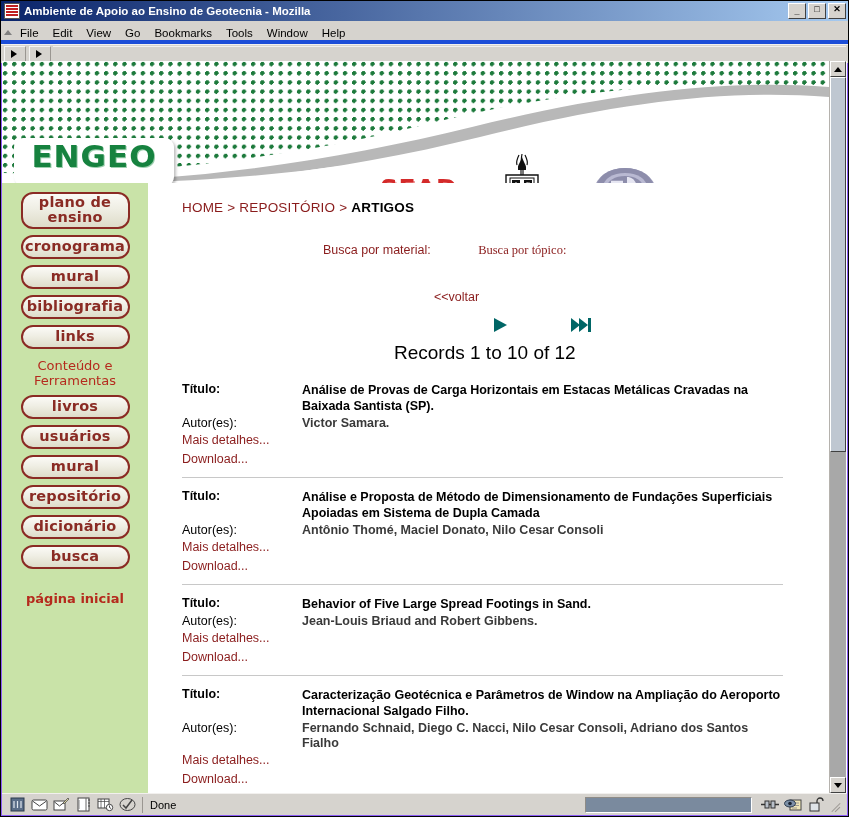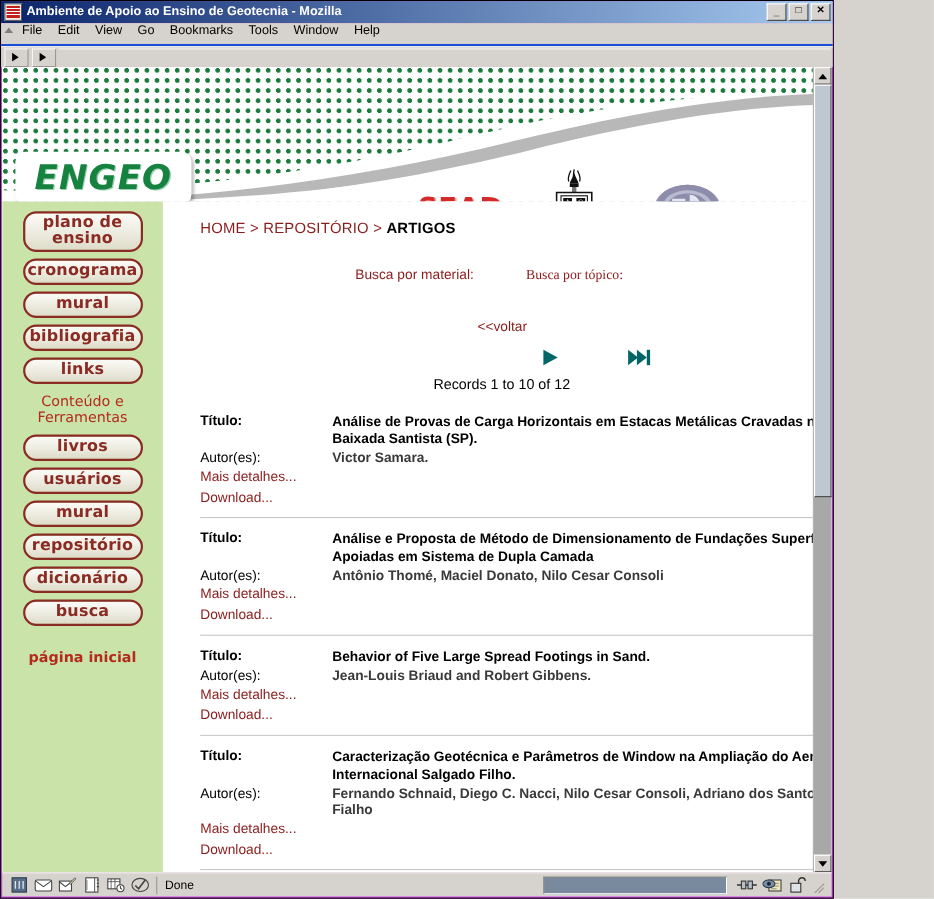--- a/index.html
+++ b/index.html
@@ -1,22 +1,22 @@
 <!DOCTYPE html>
 <html><head>
 <meta charset="utf-8">
 <style>
   html,body{margin:0;padding:0;}
   body{
     width:849px;height:817px;overflow:hidden;
     font-family:"Liberation Sans",sans-serif;
     background:#d6d3ce;
   }
-  .app{position:relative;width:758px;height:817px;box-sizing:border-box;
-       border:1px solid #000;background:#d946ef;}
+  .app{position:relative;width:849px;height:817px;box-sizing:border-box;
+       border:1px solid #000;background:#8b5cf6;}
 
   
   .titlebar{height:20px;display:flex;align-items:center;
     background:linear-gradient(to right,#0a246a,#a6caf0);
     padding:0 2px 0 3px;}
   .tb-icon{width:14px;height:14px;flex:0 0 auto;margin-right:4px;position:relative;
     background:#fff;border:1px solid #555;}
   .tb-icon i{position:absolute;left:1px;top:1px;right:1px;bottom:1px;
     background:
       repeating-linear-gradient(to bottom,#c02020 0 2px,#fff 2px 3px),
@@ -25,22 +25,22 @@
     white-space:nowrap;overflow:hidden;letter-spacing:0px;}
   .tb-btns{display:flex;gap:2px;align-items:center;}
   .tb-btn{width:16px;height:14px;background:#d6d3ce;
     border:1px solid;border-color:#fff #404040 #404040 #fff;
     font-size:9px;line-height:12px;text-align:center;color:#000;
     font-family:"Liberation Sans",sans-serif;font-weight:bold;position:relative;}
   .tb-btn span{position:relative;top:-1px;}
   .tb-btn.min span{top:1px;}
 
   
-  .menubar{height:19px;background:#d6d3ce;display:flex;align-items:flex-start;
-    padding-left:3px;border-bottom:2px solid #1d4ed8;}
+  .menubar{height:19px;background:#d6d3ce;display:flex;align-items:flex-end;
+    padding-left:3px;border-bottom:4px solid #1d4ed8;}
   .menu-grip{width:5px;height:14px;margin-right:4px;position:relative;}
   .menu-grip:after{content:"";position:absolute;left:0;top:4px;border-left:4px solid transparent;
     border-right:4px solid transparent;border-bottom:5px solid #808080;}
   .menu-item{font-size:11.5px;color:#000;padding:1px 7px;cursor:default;}
 
   
   .toolbar{height:18px;background:#d6d3ce;display:flex;align-items:center;
     border-top:1px solid #f2f0ee;}
   .tb-grip{width:20px;height:15px;margin-left:3px;background:#d6d3ce;
     border:1px solid;border-color:#f6f5f4 #9a9691 #9a9691 #f6f5f4;position:relative;}
@@ -57,21 +57,21 @@
 
   
   .banner{position:relative;height:122px;width:827px;overflow:hidden;background:#fff;}
   .dots{position:absolute;inset:0;
     background-image:radial-gradient(circle at 3px 3px,#1d7a3c 2.1px,transparent 2.3px);
     background-size:9.2px 9.2px;}
   .banner-white{position:absolute;left:0;top:0;width:100%;height:100%;}
   .engeo{position:absolute;left:12px;top:77px;width:160px;height:48px;
     background:#fff;border-radius:9px;z-index:4;
     box-shadow:2px 2px 3px rgba(0,0,0,.25);
-    display:flex;align-items:center;justify-content:center;font-style:italic;}
+    display:flex;justify-content:center;}
   .engeo span{font-family:"DejaVu Sans",sans-serif;font-weight:bold;font-size:31px;
     color:#16823f;letter-spacing:1px;
     text-shadow:1px 1px 0 #9ccfae;}
   .sead{position:absolute;left:378px;top:113px;z-index:4;
     font-family:"DejaVu Sans",sans-serif;font-weight:bold;font-size:25px;color:#d42a2a;
     text-shadow:1.5px 1.5px 0 #f0a0a0;letter-spacing:.5px;}
   .shield{position:absolute;left:496px;top:92px;width:48px;height:68px;z-index:4;}
   .eadlogo{position:absolute;left:591px;top:103px;width:64px;height:48px;z-index:4;}
 
   
@@ -89,21 +89,21 @@
     font-family:"DejaVu Sans",sans-serif;margin-top:22px;cursor:pointer;}
 
   .content{flex:1 1 auto;padding:0 0 0 34px;box-sizing:border-box;position:relative;}
   .crumb{font-size:13.5px;color:#8a1c1c;padding-top:17px;letter-spacing:.2px;}
   .crumb .cur{color:#000;font-weight:bold;}
   .searchrow{margin-top:28px;padding-left:141px;font-size:12.5px;color:#8a1c1c;}
   .searchrow span{display:inline-block;}
   .s2{margin-left:44px;font-family:Liberation Serif, serif;}
   .voltar{margin-top:32px;padding-left:252px;font-size:12.5px;color:#8a1c1c;cursor:pointer;}
   .navrow{margin-top:12px;padding-left:309px;display:flex;align-items:center;gap:58px;}
-  .records{margin-top:8px;padding-left:212px;font-size:13px;color:#000;}
+  .records{margin-top:8px;padding-left:212px;font-size:19px;color:#000;}
 
   .reclist{margin-top:16px;padding-right:46px;}
   .rec{border-bottom:1px solid #c8c8c8;padding-bottom:8px;margin-bottom:9px;}
   .rec:last-child{border-bottom:none;}
   .rline{display:flex;}
   .rlabel{width:120px;flex:0 0 120px;font-size:12.5px;color:#000;padding-top:2px;}
   .rlabel.b{font-weight:bold;}
   .rval{flex:1 1 auto;font-size:12.5px;color:#000;line-height:15px;padding-top:2px;font-weight:bold;}
   .rval.t{font-weight:bold;line-height:16px;}
   .rval.a{color:#3a3a3a;}

